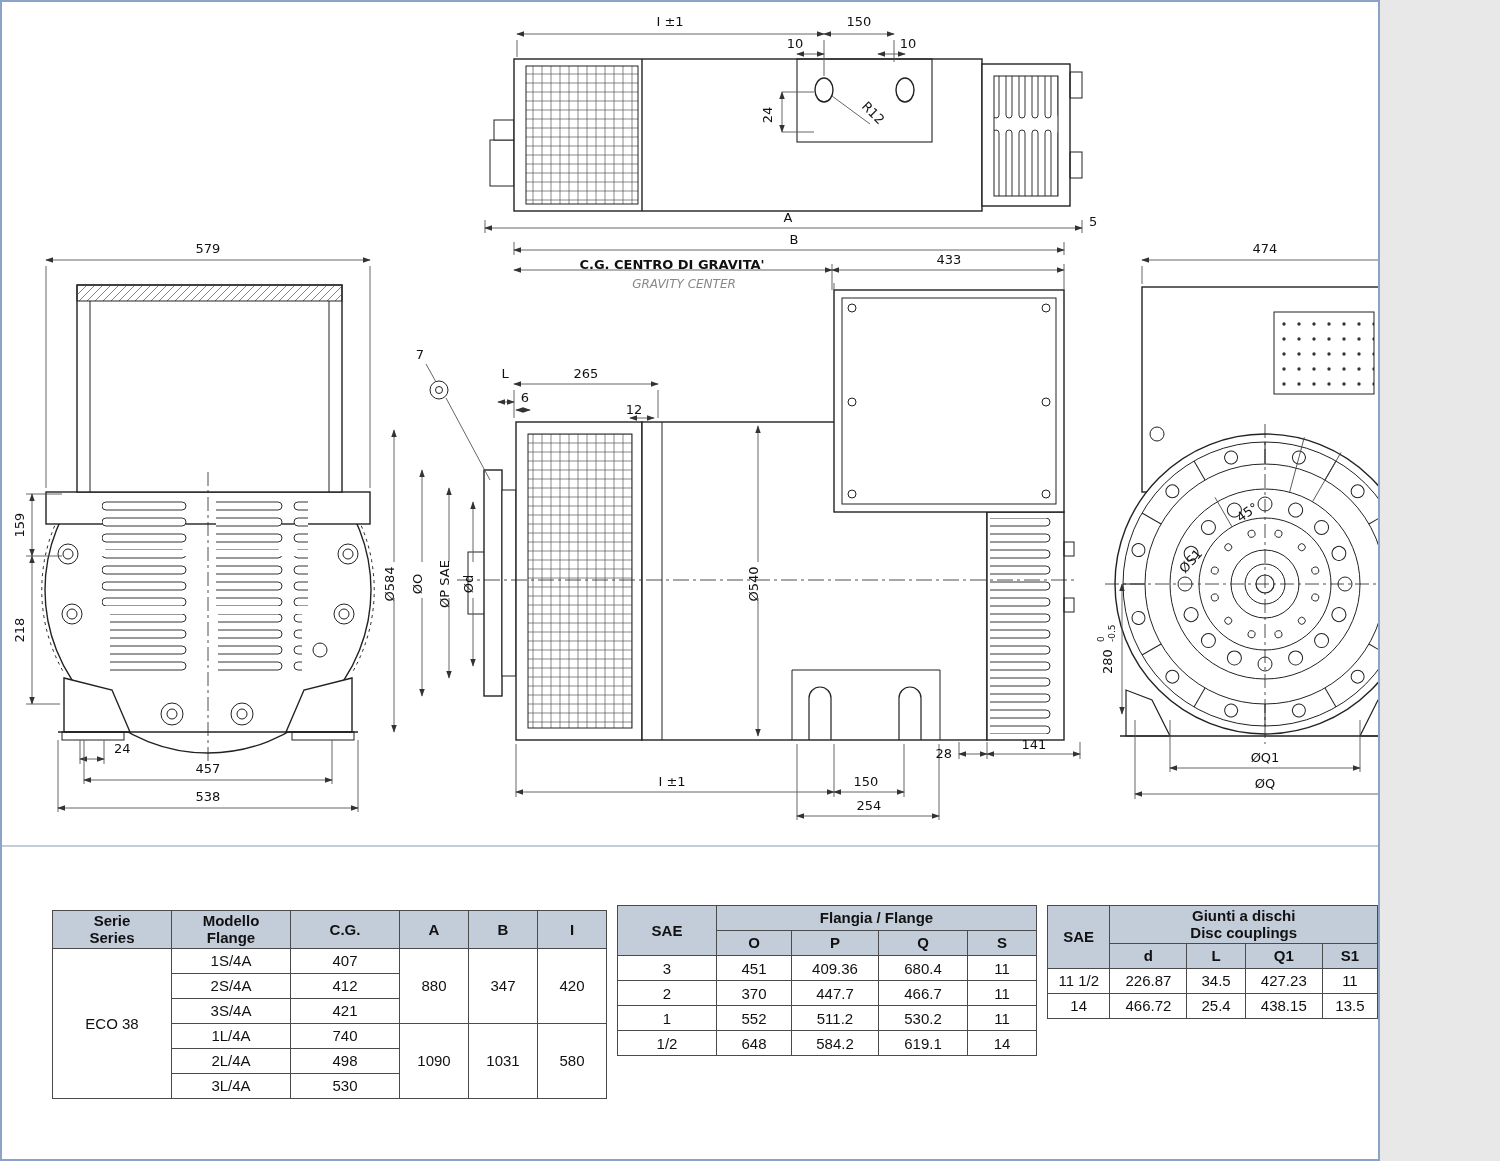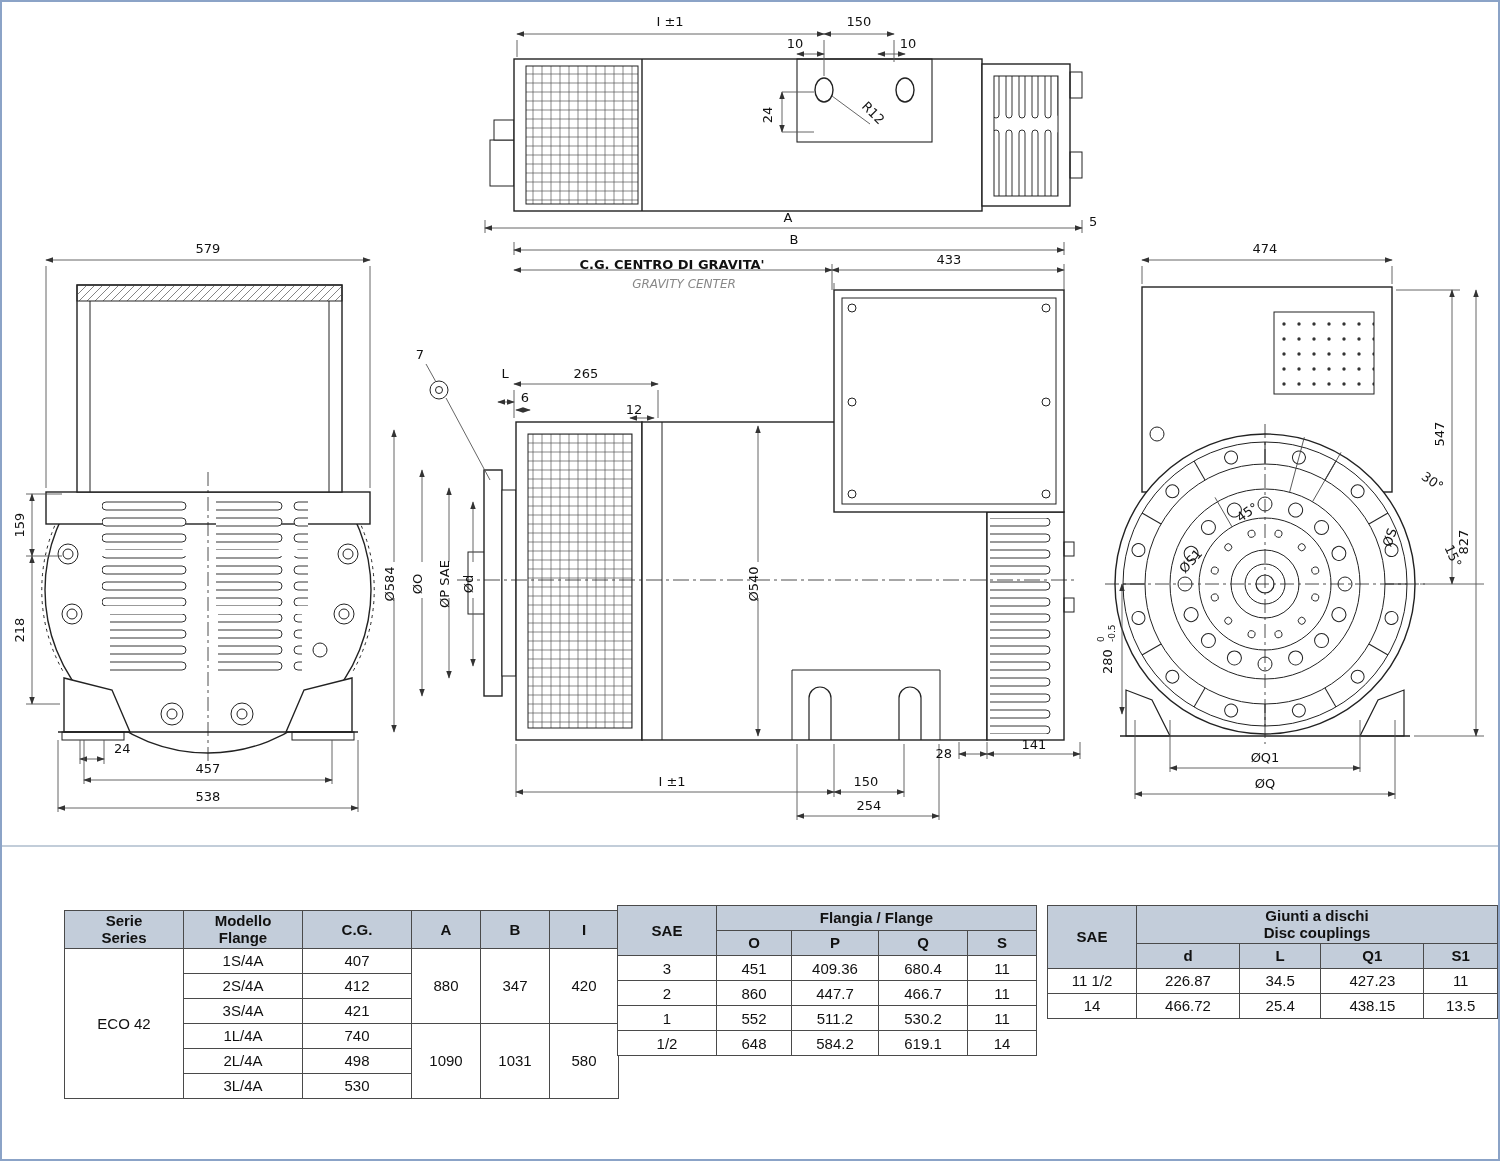--- a/index.html
+++ b/index.html
@@ -1,26 +1,26 @@
 <!DOCTYPE html>
 <html><head>
 <meta charset="utf-8">
 <style>
   html,body{margin:0;padding:0;background:#e8e8e8}
-  .page{position:relative;width:1500px;height:1161px;background:#fff;border:2px solid #8ba3c7;
+  .page{position:relative;width:1380px;height:1161px;background:#fff;border:2px solid #8ba3c7;
         box-sizing:border-box;font-family:"Liberation Sans",sans-serif;overflow:hidden}
   .sep{position:absolute;left:0;top:843px;width:1496px;border-top:2px solid #c2cdd9}
   svg{position:absolute;left:0;top:0}
   svg text{font:13px "DejaVu Sans",sans-serif;fill:#111}
   svg .it{font-style:italic;fill:#888;font-size:12px}
   svg .sm{font-size:9px}
   .tbl{position:absolute;border-collapse:collapse;font-size:15px;color:#111;background:#fff}
   .tbl td,.tbl th{border:1px solid #4a4a4a;padding:1px 6px;text-align:center;height:22px}
   .tbl th{background:#c3cdda;font-weight:bold;line-height:1.15}
-  .t1{left:62px;top:908px}
+  .t1{left:50px;top:908px}
   .t2{left:615px;top:903px}
   .t3{left:1045px;top:903px}
 </style>
 </head>
 <body>
 
 <div class="page">
 
 <svg width="1500" height="845" viewBox="0 0 1500 845">
   <defs>
@@ -373,21 +373,21 @@
     <th style="width:106px">
             <div>Modello</div>
             <div>Flange</div>
           </th>
     <th style="width:96px">C.G.</th>
     <th style="width:56px">A</th>
     <th style="width:56px">B</th>
     <th style="width:56px">I</th>
   </tr>
   <tr>
-    <td rowspan="6">ECO 42</td>
+    <td rowspan="6">ECO 38</td>
     <td>1S/4A</td>
     <td>407</td>
     <td rowspan="3">880</td>
     <td rowspan="3">347</td>
     <td rowspan="3">420</td>
   </tr>
   <tr>
     <td>2S/4A</td>
     <td>412</td>
   </tr>
@@ -427,21 +427,21 @@
   </tr>
   <tr>
     <td>3</td>
     <td>451</td>
     <td>409.36</td>
     <td>680.4</td>
     <td>11</td>
   </tr>
   <tr>
     <td>2</td>
-    <td>860</td>
+    <td>370</td>
     <td>447.7</td>
     <td>466.7</td>
     <td>11</td>
   </tr>
   <tr>
     <td>1</td>
     <td>552</td>
     <td>511.2</td>
     <td>530.2</td>
     <td>11</td>

